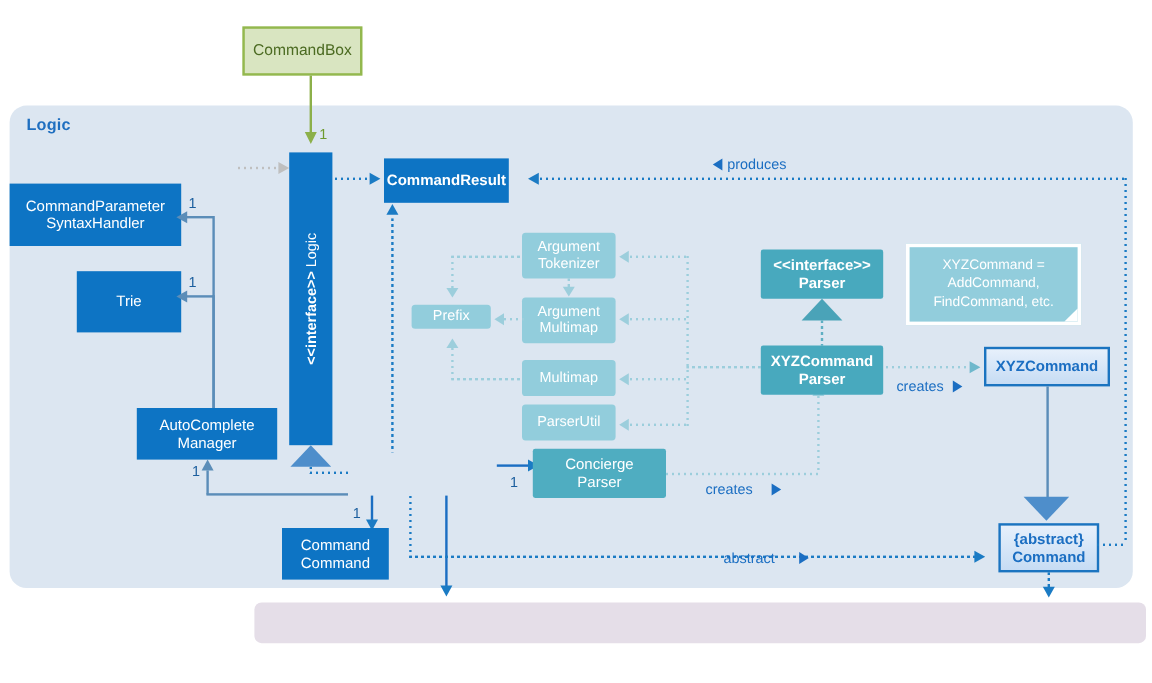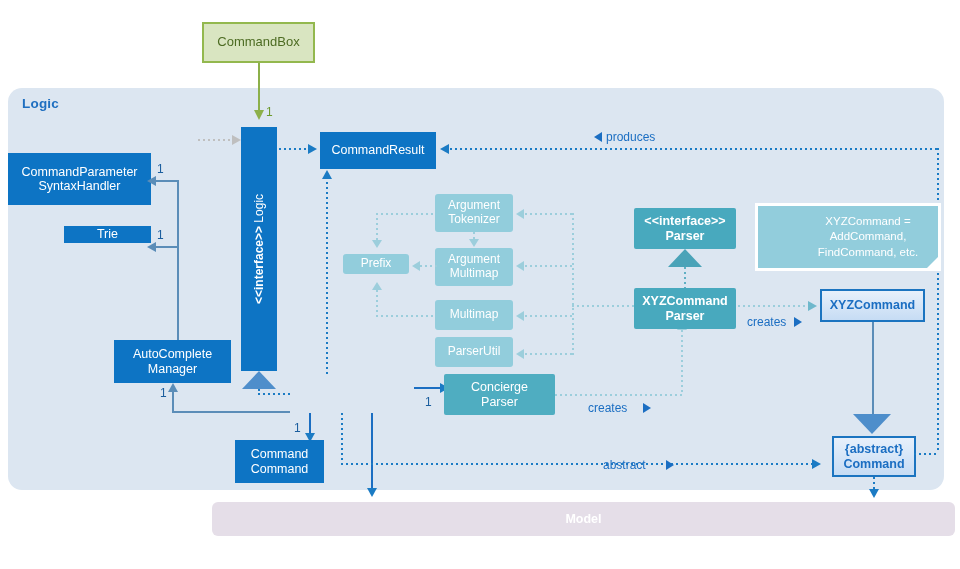--- a/index.html
+++ b/index.html
@@ -246,23 +246,22 @@
 </style>
 </head>
 <body>
 
 <div id="canvas">
 
   <div class="abs logic-panel"></div>
   <div class="abs logic-panel-label">Logic</div>
 
   <div class="abs model-bar"></div>
-  <div class="abs model-bar-label">Model</div>
-
-  <div class="abs box box-green" style="left:202px; top:22px; width:113px; height:41px;">
+
+  <div class="abs box box-green" style="left:202px; top:22px; width:100px; height:41px;">
     <span>CommandBox</span>
   </div>
 
   <div class="abs solid-green" style="left:258px; top:63px; width:2px; height:49px;"></div>
   <div class="abs ah ah-down-green" style="left:254px; top:110px;"></div>
   <div class="abs mult-label mult-green" style="left:266px; top:105px;">1</div>
 
   <div class="abs vbox-logic">
     <div class="vtext">
       <span class="l1">&lt;&lt;interface&gt;&gt;</span>
@@ -270,21 +269,21 @@
     </div>
   </div>
 
   <div class="abs dot-h-gray" style="left:198px; top:139px; width:38px;"></div>
   <div class="abs ah ah-right-gray" style="left:232px; top:135px;"></div>
 
   <div class="abs tri-up-hollow" style="left:242px; top:371px;"></div>
   <div class="abs dot-v" style="left:258px; top:389px; height:6px;"></div>
   <div class="abs dot-h" style="left:258px; top:393px; width:32px;"></div>
 
-  <div class="abs box box-dark" style="left:320px; top:132px; width:116px; height:37px;">
+  <div class="abs box box-dark" style="left:320px; top:132px; width:104px; height:37px;font-weight:bold;">
     <span>CommandResult</span>
   </div>
 
   <div class="abs dot-h" style="left:279px; top:148px; width:32px;"></div>
   <div class="abs ah ah-right-open" style="left:308px; top:144px;"></div>
 
   <div class="abs dot-v" style="left:326px; top:182px; height:195px;"></div>
   <div class="abs ah ah-up" style="left:322px; top:170px;"></div>
 
   <div class="abs dot-h" style="left:450px; top:148px; width:489px;"></div>
@@ -292,21 +291,21 @@
   <div class="abs dot-v" style="left:937px; top:148px; height:305px;"></div>
   <div class="abs marker-left" style="left:594px; top:132px;"></div>
   <div class="abs edge-label" style="left:606px; top:130px;">produces</div>
 
   <div class="abs box box-dark" style="left:8px; top:153px; width:143px; height:52px; flex-direction:column;">
     <span>CommandParameter</span>
     <span>SyntaxHandler</span>
   </div>
   <div class="abs mult-label" style="left:157px; top:162px;">1</div>
 
-  <div class="abs box box-dark" style="left:64px; top:226px; width:87px; height:17px;">
+  <div class="abs box box-dark" style="left:64px; top:226px; width:87px; height:51px;">
     <span>Trie</span>
   </div>
   <div class="abs mult-label" style="left:157px; top:228px;">1</div>
 
   <div class="abs box box-dark" style="left:114px; top:340px; width:117px; height:43px; flex-direction:column;">
     <span>AutoComplete</span>
     <span>Manager</span>
   </div>
 
   <div class="abs solid-thin" style="left:177px; top:180px; width:1.5px; height:160px;"></div>
@@ -416,21 +415,21 @@
     <span>XYZCommand</span>
     <span>Parser</span>
   </div>
 
   <div class="abs dot-h-cyan" style="left:738px; top:305px; width:76px;"></div>
   <div class="abs ah ah-right-open" style="left:808px; top:301px; border-left-color:#6FB8CC;"></div>
   <div class="abs edge-label" style="left:747px; top:315px;">creates</div>
   <div class="abs marker-right" style="left:794px; top:317px;"></div>
 
   <div class="abs note" style="left:755px; top:203px; width:140px; height:62px; display:flex; flex-direction:column;
-              align-items:center; justify-content:center; text-align:center;padding-left:40px;">
+              align-items:center; justify-content:center; text-align:center;">
     <span>XYZCommand =</span>
     <span>AddCommand,</span>
     <span>FindCommand,  etc.</span>
     <div class="abs note-fold"></div>
   </div>
 
   <div class="abs box box-lightblue" style="left:820px; top:289px; width:105px; height:33px;">
     <span>XYZCommand</span>
   </div>
 

